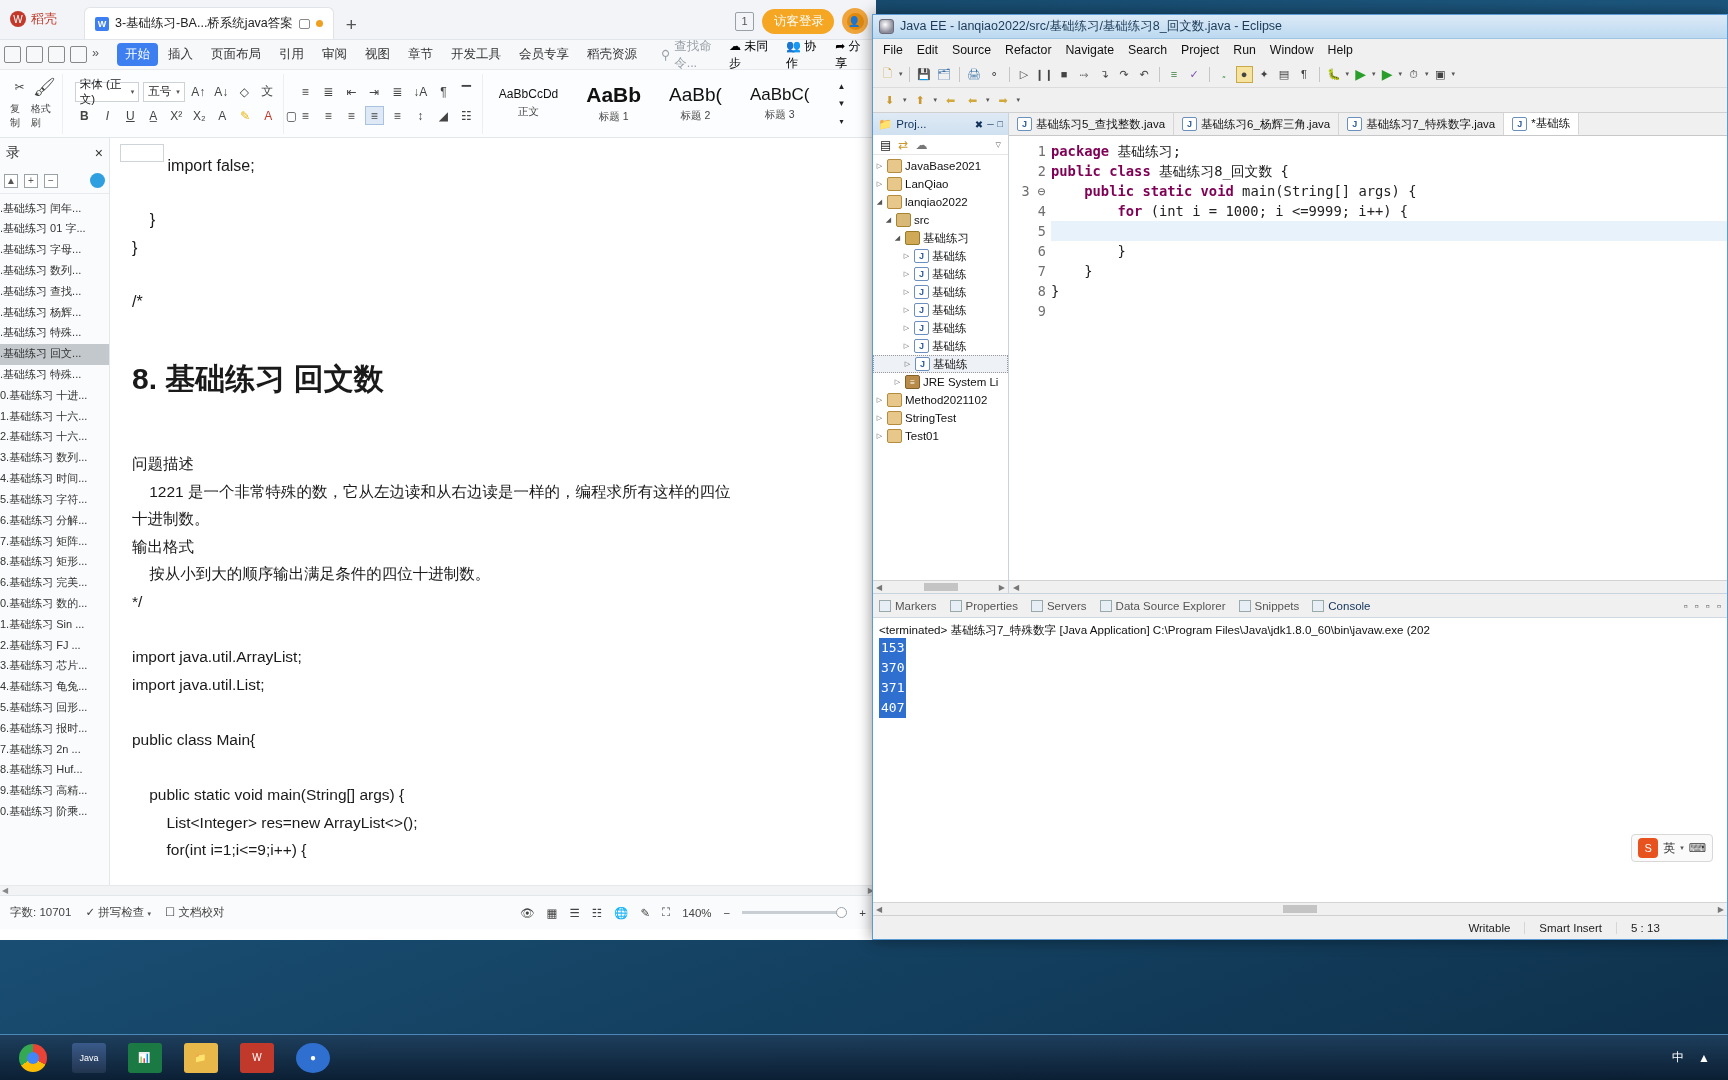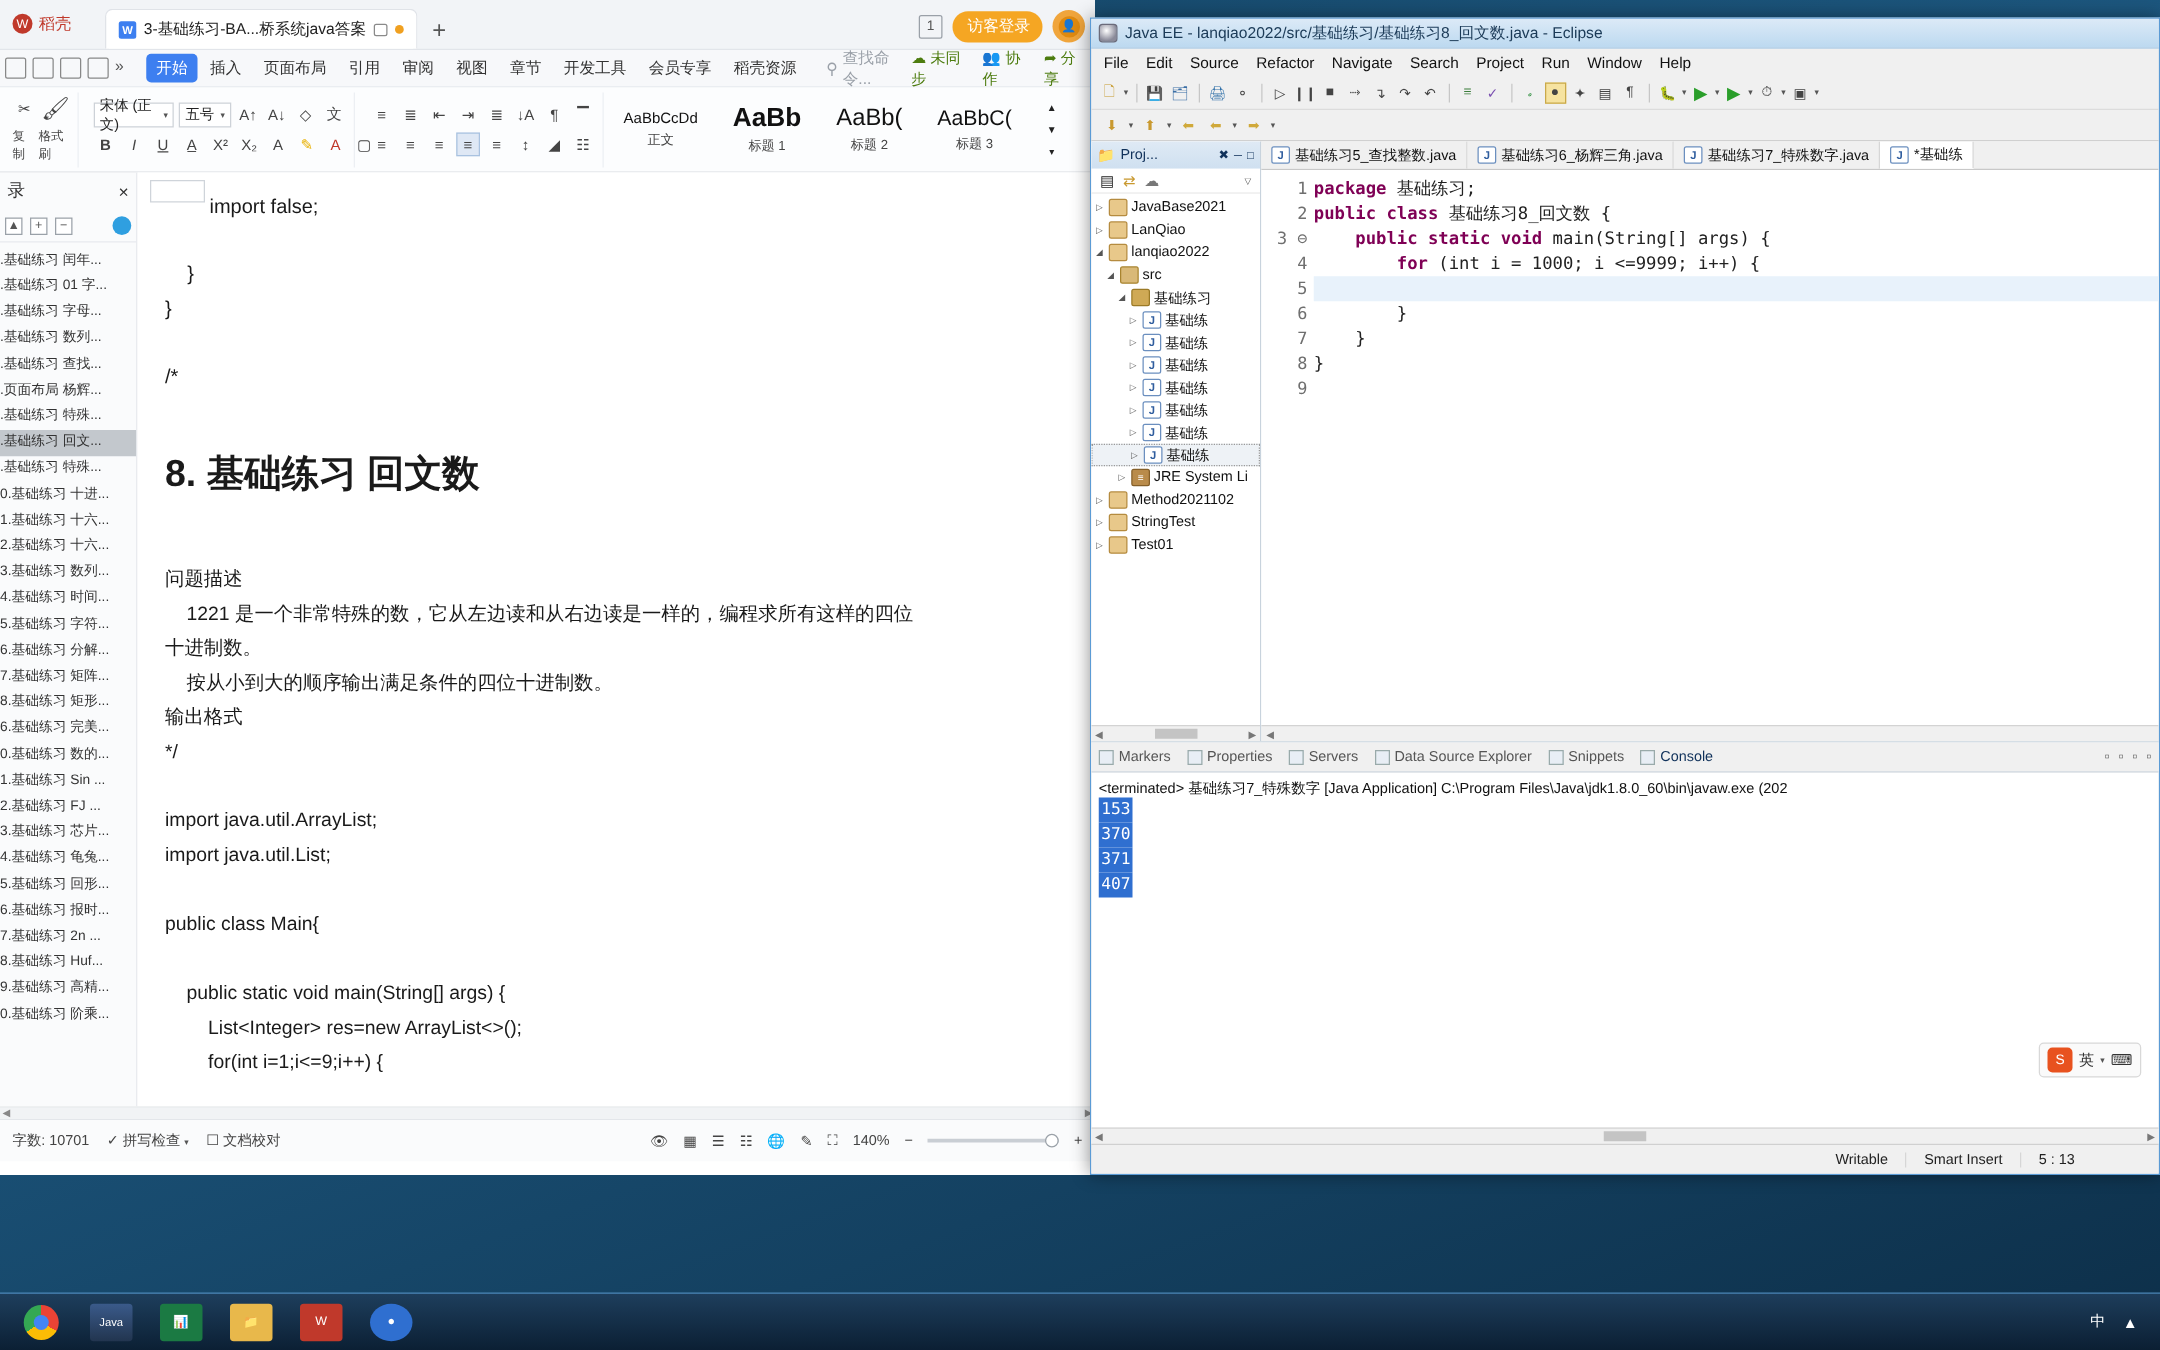--- a/index.html
+++ b/index.html
@@ -49,21 +49,21 @@
   .ribbon-tabs { height:30px; display:flex; align-items:center; gap:2px;
         background:#f7f8fa; border-bottom:1px solid #e6e9ee; padding-left:4px;
         font-size:12.5px; color:#333; }
   .qa-icons { display:flex; gap:5px; align-items:center; padding-right:6px; color:#555; }
   .qa-icons span { width:17px;height:17px;border:1.2px solid #888;border-radius:2px;
         display:inline-block; }
   .rtab { padding:3px 8px; border-radius:4px; cursor:default; white-space:nowrap;}
   .rtab.active { background:#3d7ff0; color:#fff; }
   .ribbon-find { margin-left:14px; color:#9aa0a8; display:flex; align-items:center; gap:4px;}
   .ribbon-right { margin-left:auto; display:flex; gap:12px; padding-right:8px;
-        color:#4d7c0f; font-size:12px; align-items:flex-start;}
+        color:#000000; font-size:12px; align-items:flex-start;}
 
   
   .ribbon { height:68px; background:#fcfdfe; border-bottom:1px solid #e3e6ea;
         display:flex; align-items:center; padding:0 4px; gap:6px; position:relative; }
   .rgroup { display:flex; flex-direction:column; gap:5px; padding:0 6px;
         border-right:1px solid #eceff3; height:60px; justify-content:center;}
   .rrow { display:flex; align-items:center; gap:4px; }
   .ricon { min-width:19px;height:19px; display:flex; align-items:center;
         justify-content:center; font-size:12px; color:#444; }
   .fontbox { border:1px solid #cdd2d8; height:20px; display:flex;align-items:center;
@@ -388,21 +388,21 @@
         <span class="sb">+</span>
         <span class="sb">−</span>
         <span class="globe"></span>
       </div>
       <div class="nav-list" id="nav-list">
           <div class="nav-item">.基础练习 闰年...</div>
           <div class="nav-item">.基础练习 01 字...</div>
           <div class="nav-item">.基础练习 字母...</div>
           <div class="nav-item">.基础练习 数列...</div>
           <div class="nav-item">.基础练习 查找...</div>
-          <div class="nav-item">.页面布局 杨辉...</div>
+          <div class="nav-item">.基础练习 杨辉...</div>
           <div class="nav-item">.基础练习 特殊...</div>
           <div class="nav-item sel">.基础练习 回文...</div>
           <div class="nav-item">.基础练习 特殊...</div>
           <div class="nav-item">0.基础练习 十进...</div>
           <div class="nav-item">1.基础练习 十六...</div>
           <div class="nav-item">2.基础练习 十六...</div>
           <div class="nav-item">3.基础练习 数列...</div>
           <div class="nav-item">4.基础练习 时间...</div>
           <div class="nav-item">5.基础练习 字符...</div>
           <div class="nav-item">6.基础练习 分解...</div>
@@ -432,22 +432,22 @@
             <div class="doc-line">    }</div>
             <div class="doc-line">}</div>
             <div class="doc-line">&nbsp;</div>
             <div class="doc-line">/*</div>
           </div>
         <div class="doc-h1">8. 基础练习  回文数</div>
         <div id="doc-body">
             <div class="doc-p" style="white-space: pre;">问题描述</div>
             <div class="doc-p" style="white-space: pre;">    1221 是一个非常特殊的数，它从左边读和从右边读是一样的，编程求所有这样的四位</div>
             <div class="doc-p" style="white-space: pre;">十进制数。</div>
+            <div class="doc-p" style="white-space: pre;">输出格式</div>
             <div class="doc-p" style="white-space: pre;">    按从小到大的顺序输出满足条件的四位十进制数。</div>
-            <div class="doc-p" style="white-space: pre;">输出格式</div>
             <div class="doc-p" style="white-space: pre;">*/</div>
             <div class="doc-p" style="white-space: pre;">&nbsp;</div>
             <div class="doc-p" style="white-space: pre;">import java.util.ArrayList;</div>
             <div class="doc-p" style="white-space: pre;">import java.util.List;</div>
             <div class="doc-p" style="white-space: pre;">&nbsp;</div>
             <div class="doc-p" style="white-space: pre;">public class Main{</div>
             <div class="doc-p" style="white-space: pre;">&nbsp;</div>
             <div class="doc-p" style="white-space: pre;">    public static void main(String[] args) {</div>
             <div class="doc-p" style="white-space: pre;">        List&lt;Integer&gt; res=new ArrayList&lt;&gt;();</div>
             <div class="doc-p" style="white-space: pre;">        for(int i=1;i&lt;=9;i++) {</div>

